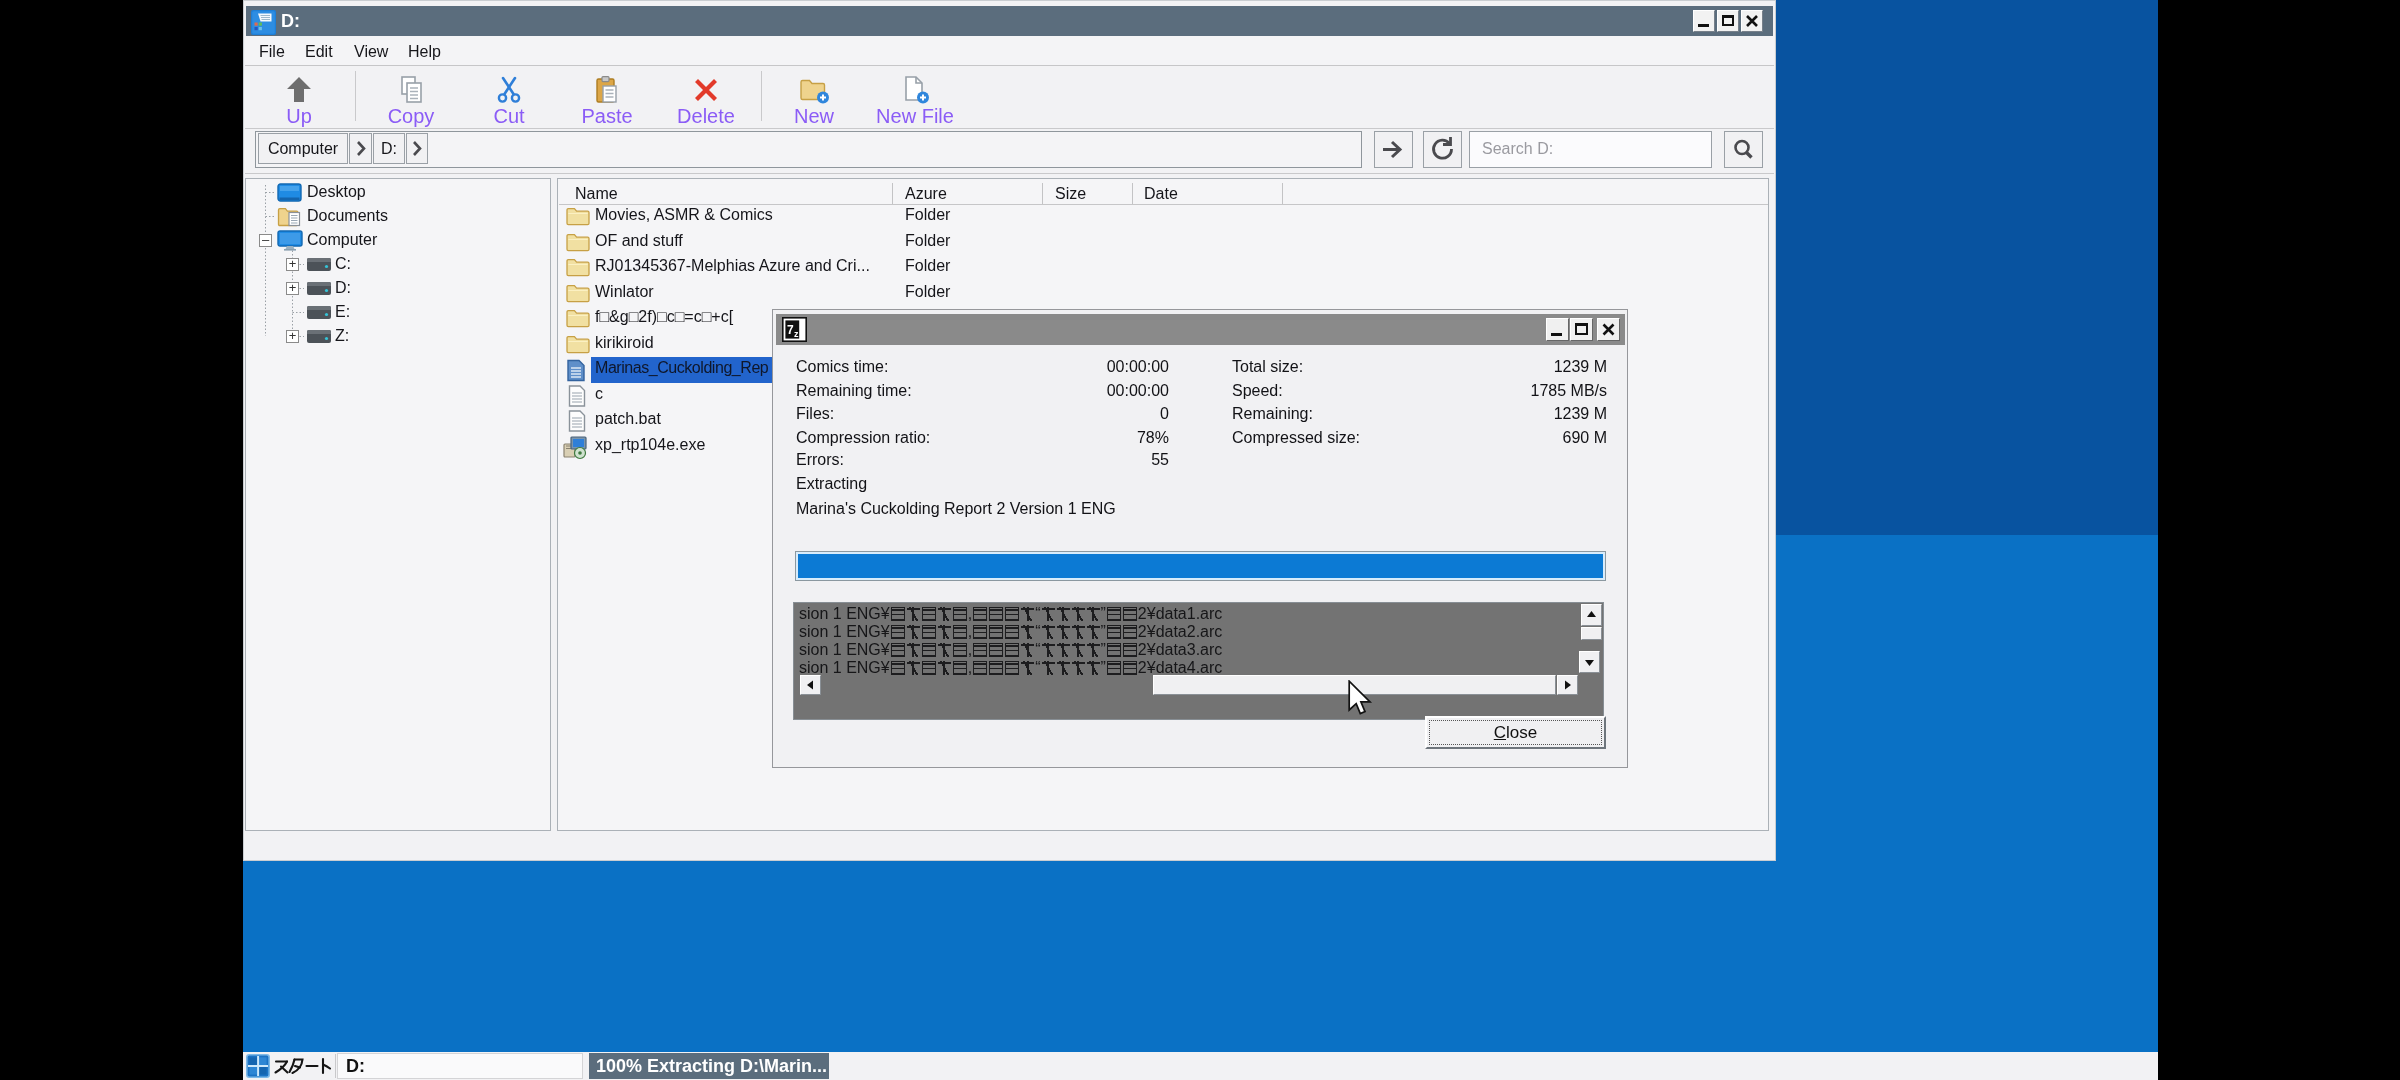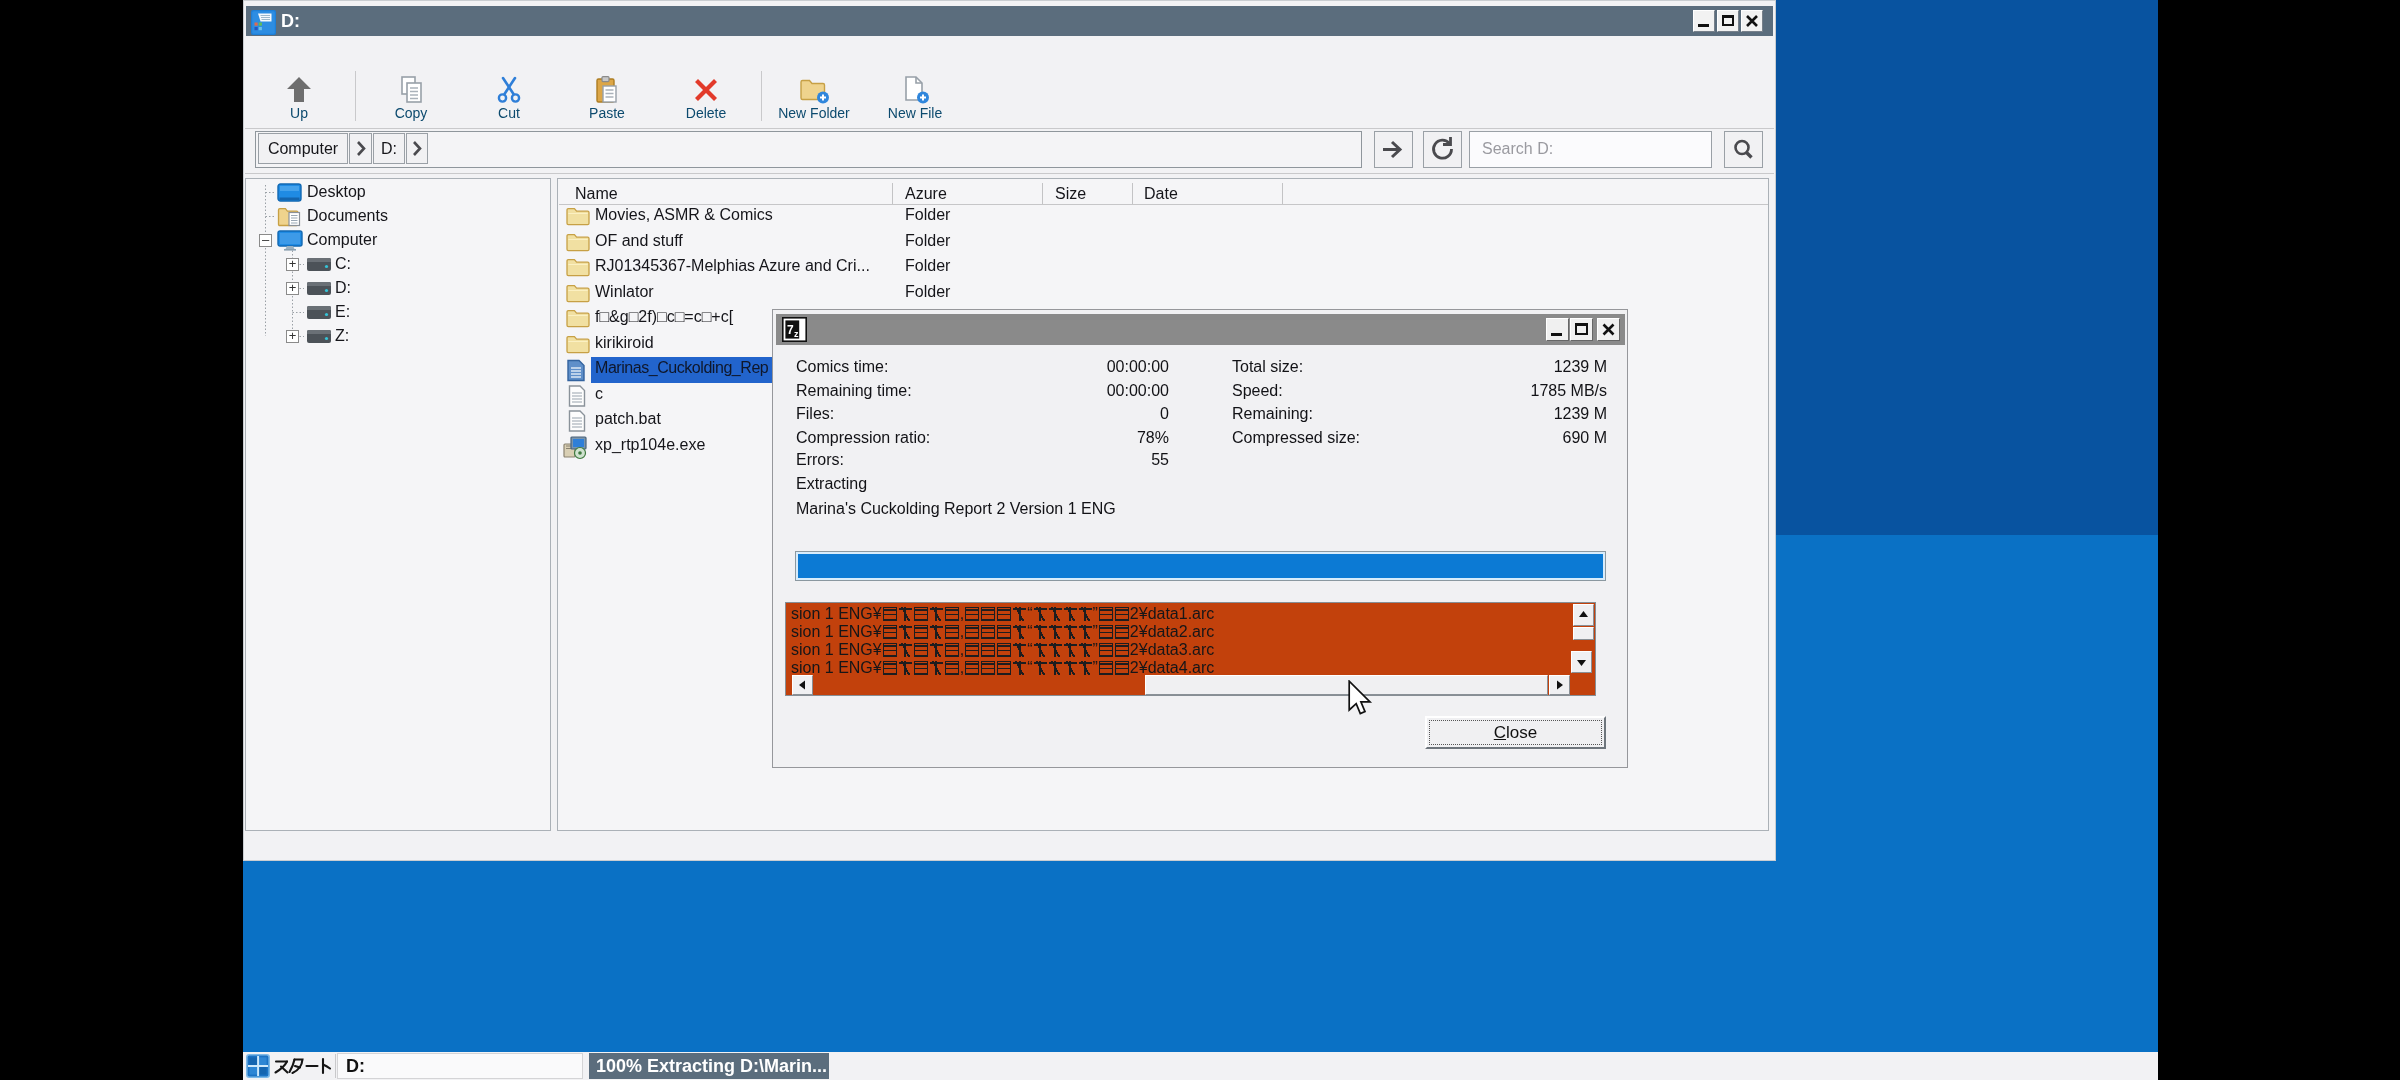--- a/index.html
+++ b/index.html
@@ -7,21 +7,21 @@
 #deskdark{position:absolute;left:0;top:0;width:1915px;height:535px;background:#0853a0}
 
 #win{position:absolute;left:0px;top:0px;width:1533px;height:861px;background:#f2f2f4;border:1px solid #c9cdd1;box-sizing:border-box}
 .tbar{position:absolute;left:2px;top:5px;width:1527px;height:30px;background:#5b6d7d}
 .tbtn{position:absolute;top:4px;width:22px;height:22px;background:#f2f2f2;border-top:1px solid #fff;border-left:1px solid #fff;border-right:1px solid #77808a;border-bottom:1px solid #77808a;box-sizing:border-box}
 .menubar{position:absolute;left:1px;top:35px;width:1529px;height:30px;background:#f4f4f6;border-bottom:1px solid #c6c6c8;box-sizing:border-box}
 .menubar span{position:absolute;top:7px;font-size:16px;color:#16161a}
 .toolbar{position:absolute;left:1px;top:65px;width:1529px;height:63px;border-bottom:1px solid #c9c9cb;box-sizing:border-box}
 .tool{position:absolute;top:8px;width:90px;height:54px;text-align:center}
 .tool svg{display:inline-block}
-.tool .lb{position:absolute;top:31px;left:0;width:100%;font-size:14px;color:#0c4a6e}
+.tool .lb{position:absolute;top:31px;left:0;width:100%;font-size:20px;color:#8b5cf6}
 .tsep{position:absolute;top:5px;width:1px;height:50px;background:#c9c9cb}
 .addr{position:absolute;left:1px;top:128px;width:1529px;height:45px;border-bottom:1px solid #c9c9cb;box-sizing:border-box}
 .crumbbox{position:absolute;left:10px;top:2px;width:1107px;height:37px;border:1px solid #8f969c;background:#f4f4f6;box-sizing:border-box}
 .cbtn{position:absolute;top:1px;height:31px;background:#f1f1f3;border:1px solid #9aa0a6;box-sizing:border-box;font-size:16px;color:#16161a;text-align:center}
 .sqbtn{position:absolute;top:2px;width:39px;height:37px;background:#f1f1f3;border:1px solid #9aa0a6;box-sizing:border-box;text-align:center}
 
 .pane{position:absolute;background:#f5f5f7;border:1px solid #abb1b7;box-sizing:border-box}
 
 .ti{position:absolute;font-size:16px;color:#15151a}
 .ebox{position:absolute;width:13px;height:13px;background:#fff;border:1px solid #8a8a8a;box-sizing:border-box;font-size:13px;line-height:10px;text-align:center;color:#333}
@@ -35,21 +35,21 @@
 .ricon{position:absolute;left:8px;top:2px}
 .status{position:absolute;left:1px;top:830px;width:1529px;height:29px;border-top:1px solid #c6c6c8;font-size:16px;color:#121216;box-sizing:border-box}
 
 #dlg{position:absolute;left:529px;top:309px;width:856px;height:459px;background:#f1f1f3;border:1px solid #96979b;box-sizing:border-box}
 #dlg .dtbar{position:absolute;left:3px;top:4px;width:849px;height:31px;background:#8a8a8a}
 .dbtn{position:absolute;top:2px;width:23px;height:23px;background:#f0f0f0;border-top:1px solid #fff;border-left:1px solid #fff;border-right:1px solid #666;border-bottom:1px solid #666;box-sizing:border-box}
 .dl{position:absolute;font-size:16px;color:#121216;white-space:nowrap}
 .dv{position:absolute;font-size:16px;color:#121216;text-align:right;white-space:nowrap}
 .prog{position:absolute;left:22px;top:241px;width:811px;height:30px;border:1px solid #8b98a0;background:#d8ecfb;box-sizing:border-box}
 .prog i{position:absolute;left:2px;top:2px;right:2px;bottom:2px;background:#0c7ad4}
-.lbox{position:absolute;left:12px;top:292px;width:811px;height:94px;background:#c2410c;border:1px solid #878e94;box-sizing:border-box}
+.lbox{position:absolute;left:20px;top:292px;width:811px;height:118px;background:#737373;border:1px solid #878e94;box-sizing:border-box}
 .ltxt{position:absolute;left:5px;font-size:16px;color:#161618;white-space:nowrap}
 .ltxt i{display:inline-block;vertical-align:-1.5px;box-sizing:border-box}
 .kj{width:14px;height:14px;margin:0 1px;border:1.5px solid #1d1d1f;background:repeating-linear-gradient(0deg,#1d1d1f 0 1.4px,rgba(0,0,0,0) 1.4px 4.6px)}
 .kl{width:13px;height:14px;margin:0 1px;background:linear-gradient(#1d1d1f,#1d1d1f) 0 1px/100% 2px no-repeat,linear-gradient(#1d1d1f,#1d1d1f) 5.5px 0/2px 100% no-repeat,linear-gradient(63deg,rgba(0,0,0,0) 46%,#1d1d1f 46% 56%,rgba(0,0,0,0) 56%)}
 .sbtn{position:absolute;background:#f0f0f2;border-top:1px solid #fff;border-left:1px solid #fff;border-right:1px solid #8a9096;border-bottom:1px solid #8a9096;box-sizing:border-box;text-align:center}
 .closebtn{position:absolute;left:652px;top:406px;width:181px;height:33px;background:#f0f0f2;border-top:2px solid #fff;border-left:2px solid #fff;border-right:2px solid #6e757c;border-bottom:2px solid #6e757c;box-sizing:border-box;text-align:center}
 .closebtn .foc{position:absolute;left:2px;top:2px;right:2px;bottom:2px;border:1px dotted #555}
 
 #taskbar{position:absolute;left:0;top:1052px;width:1915px;height:28px;background:#f2f2f4}
 .taskD{position:absolute;left:94px;top:1px;width:246px;height:26px;background:#fafafb;border:1px solid #d4d4d6;box-sizing:border-box;font-size:18px;font-weight:bold;color:#111}
@@ -75,20 +75,26 @@
           <div style="position:absolute;left:4px;bottom:4px;width:11px;height:3px;background:#111"></div>
         </div>
       <div class="tbtn" style="left:1471px">
           <div style="position:absolute;left:4px;top:4px;width:12px;height:11px;border:2px solid #111;border-top-width:3px;box-sizing:border-box"></div>
         </div>
       <div class="tbtn" style="left:1495px">
           <svg width="20" height="20" viewBox="0 0 20 20" style="position:absolute;left:0;top:0">
             <path d="M5 5 L15 15 M15 5 L5 15" stroke="#111" stroke-width="2.6"></path>
           </svg>
         </div>
+    </div>
+    <div class="menubar">
+      <span style="left:14px">File</span>
+        <span style="left:60px">Edit</span>
+        <span style="left:109px">View</span>
+        <span style="left:163px">Help</span>
     </div>
     <div class="toolbar">
       <div class="tool" style="left:9px">
         <svg width="32" height="32" viewBox="0 0 32 32">
             <path d="M16 3 L28 15 H21 V28 H11 V15 H4 Z" fill="#6e6e6e"></path>
           </svg>
         <div class="lb">Up</div>
       </div>
       <div class="tsep" style="left:110px"></div>
       <div class="tool" style="left:121px">

